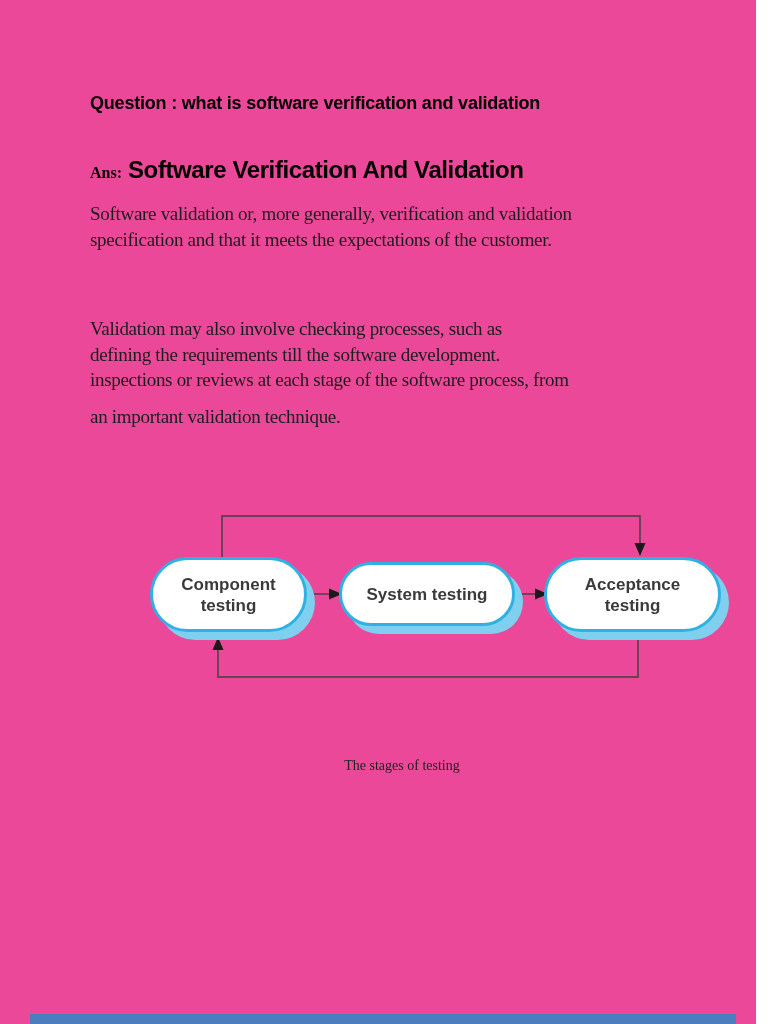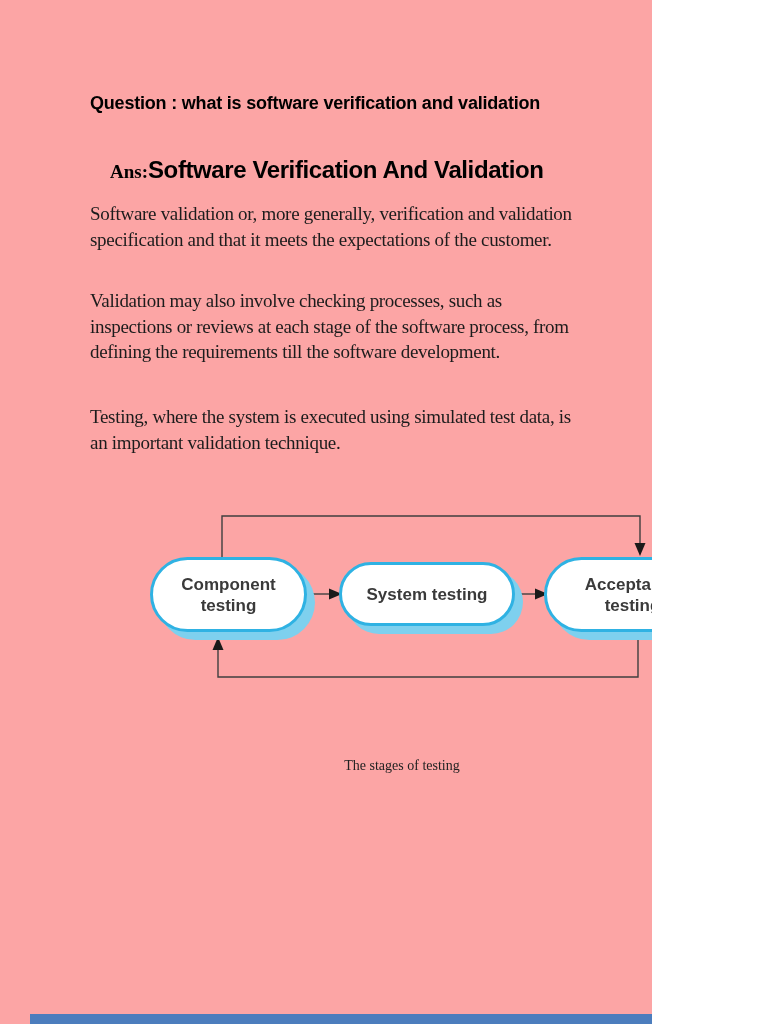--- a/index.html
+++ b/index.html
@@ -2,23 +2,23 @@
 <html><head>
 <meta charset="utf-8">
 <style>
   html, body {
     margin: 0;
     padding: 0;
     background: #ffffff;
   }
   .page {
     position: relative;
-    width: 652px;
+    width: 756px;
     height: 1024px;
-    background: #fca5a5;
+    background: #ec4899;
     overflow: hidden;
     font-family: "Liberation Serif", serif;
     color: #1c1c1c;
   }
   .question-heading {
     position: absolute;
     left: 90px;
     top: 93px;
     font-family: "Liberation Sans", sans-serif;
     font-weight: bold;
@@ -29,43 +29,42 @@
   }
   .ans-line {
     position: absolute;
     left: 90px;
     top: 156px;
     white-space: nowrap;
   }
   .ans-prefix {
     font-family: "Liberation Serif", serif;
     font-weight: bold;
-    font-size: 19px;
+    font-size: 16px;
     color: #000000;
-    margin-left: 20px;
   }
   .ans-title {
     font-family: "Liberation Sans", sans-serif;
     font-weight: bold;
     font-size: 24px;
     letter-spacing: -0.4px;
     color: #000000;
-    margin-left: 0;
+    margin-left: 6px;
   }
   .para {
     position: absolute;
     left: 90px;
     font-size: 19px;
     letter-spacing: -0.3px;
     line-height: 25.5px;
     color: #1c1c1c;
     white-space: nowrap;
   }
   .para-1 { top: 201px; }
-  .para-2 { top: 288px; }
+  .para-2 { top: 316px; }
   .para-3 { top: 404px; }
 
   .diagram-layer {
     position: absolute;
     left: 0;
     top: 0;
     width: 768px;
     height: 1024px;
     pointer-events: none;
   }
@@ -129,26 +128,25 @@
     <span class="ans-prefix">Ans:</span><span class="ans-title">Software Verification And Validation</span>
   </div>
 
   <div class="para para-1">
     <div>Software validation or, more generally, verification and validation</div>
     <div>specification and that it meets the expectations of the customer.</div>
   </div>
 
   <div class="para para-2">
     <div>Validation may also involve checking processes, such as</div>
+    <div>defining the requirements till the software development.</div>
     <div>inspections or reviews at each stage of the software process, from</div>
-    <div>defining the requirements till the software development.</div>
   </div>
 
   <div class="para para-3">
-    <div>Testing, where the system is executed using simulated test data, is</div>
     <div>an important validation technique.</div>
   </div>
 
   <svg class="diagram-layer" width="768" height="1024" viewBox="0 0 768 1024" xmlns="http://www.w3.org/2000/svg">
     <g stroke="#3f3f3f" stroke-width="1.4" fill="none">
 
       <polyline points="222,559 222,516 640,516 640,545"></polyline>
 
       <polyline points="638,630 638,677 218,677 218,648"></polyline>
 

